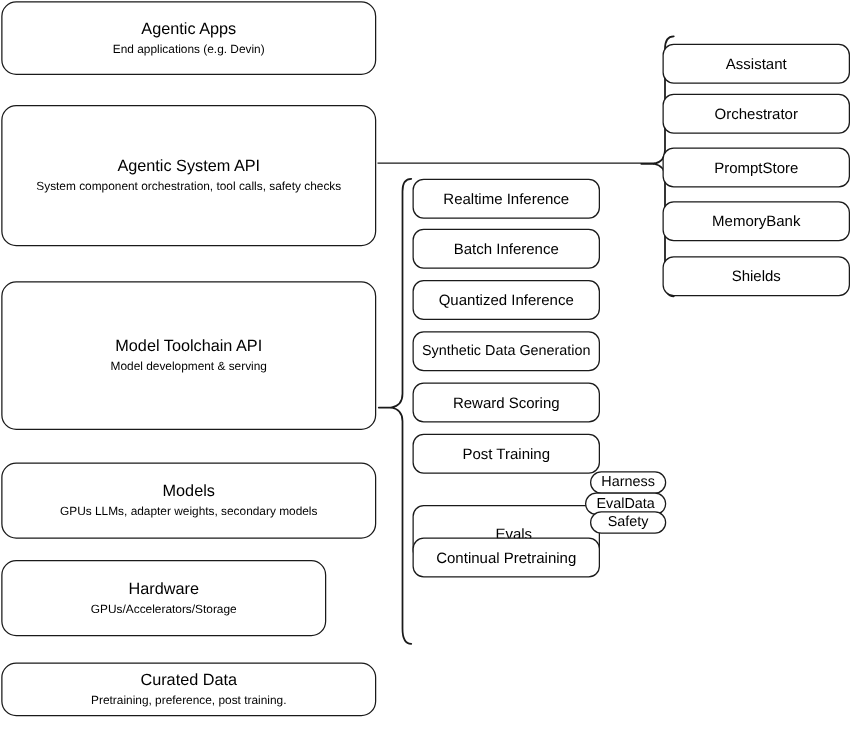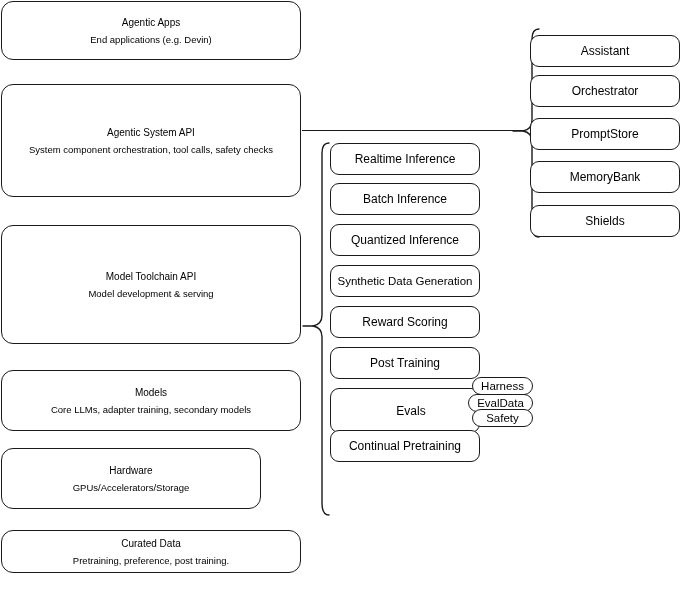--- a/index.html
+++ b/index.html
@@ -25,21 +25,21 @@
     background: #ffffff;
     border: 1.2px solid #1a1a1a;
     border-radius: 12px;
     display: flex;
     flex-direction: column;
     align-items: center;
     justify-content: center;
     text-align: center;
   }
   .box .title {
-    font-size: 10px;
+    font-size: 13px;
     line-height: 16px;
     color: #000;
     white-space: nowrap;
   }
   .box .subtitle {
     font-size: 9.5px;
     line-height: 13px;
     color: #000;
     margin-top: 2px;
     white-space: nowrap;
@@ -96,21 +96,21 @@
     <div class="subtitle">System component orchestration, tool calls, safety checks</div>
   </div>
 
   <div class="box" style="left:1px; top:225px; width:300px; height:119px;">
     <div class="title">Model Toolchain API</div>
     <div class="subtitle">Model development &amp; serving</div>
   </div>
 
   <div class="box" style="left:1px; top:370px; width:300px; height:61px;">
     <div class="title">Models</div>
-    <div class="subtitle">Core LLMs, adapter training, secondary models</div>
+    <div class="subtitle">GPUs LLMs, adapter weights, secondary models</div>
   </div>
 
   <div class="box" style="left:1px; top:448px; width:260px; height:61px;">
     <div class="title">Hardware</div>
     <div class="subtitle">GPUs/Accelerators/Storage</div>
   </div>
 
   <div class="box" style="left:1px; top:530px; width:300px; height:43px;">
     <div class="title">Curated Data</div>
     <div class="subtitle">Pretraining, preference, post training.</div>
@@ -137,21 +137,21 @@
   <div class="stack-box" style="left:330px; top:183px; width:150px; height:32px;">Batch Inference</div>
 
   <div class="stack-box" style="left:330px; top:224px; width:150px; height:32px;">Quantized Inference</div>
 
   <div class="stack-box" style="left:330px; top:265px; width:150px; height:32px; font-size:11.5px;">Synthetic Data Generation</div>
 
   <div class="stack-box" style="left:330px; top:306px; width:150px; height:32px;">Reward Scoring</div>
 
   <div class="stack-box" style="left:330px; top:347px; width:150px; height:32px;">Post Training</div>
 
-  <div class="stack-box" style="left:330px; top:388px; width:150px; height:45px;padding-left:12px;">Evals</div>
+  <div class="stack-box" style="left:330px; top:404px; width:150px; height:45px;padding-left:12px;">Evals</div>
 
   <div class="stack-box" style="left:330px; top:430px; width:150px; height:32px;">Continual Pretraining</div>
 
 
   <div class="pill" style="left:472px; top:377px; width:61px; height:18px;">Harness</div>
 
   <div class="pill" style="left:468px; top:394px; width:65px; height:18px;">EvalData</div>
 
   <div class="pill" style="left:472px; top:409px; width:61px; height:18px;">Safety</div>
 

